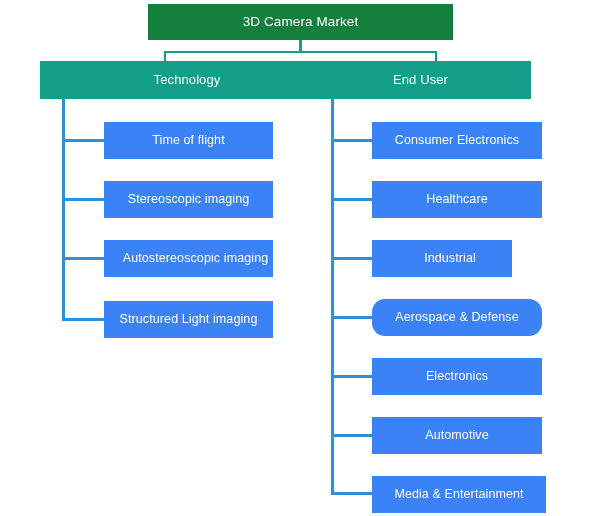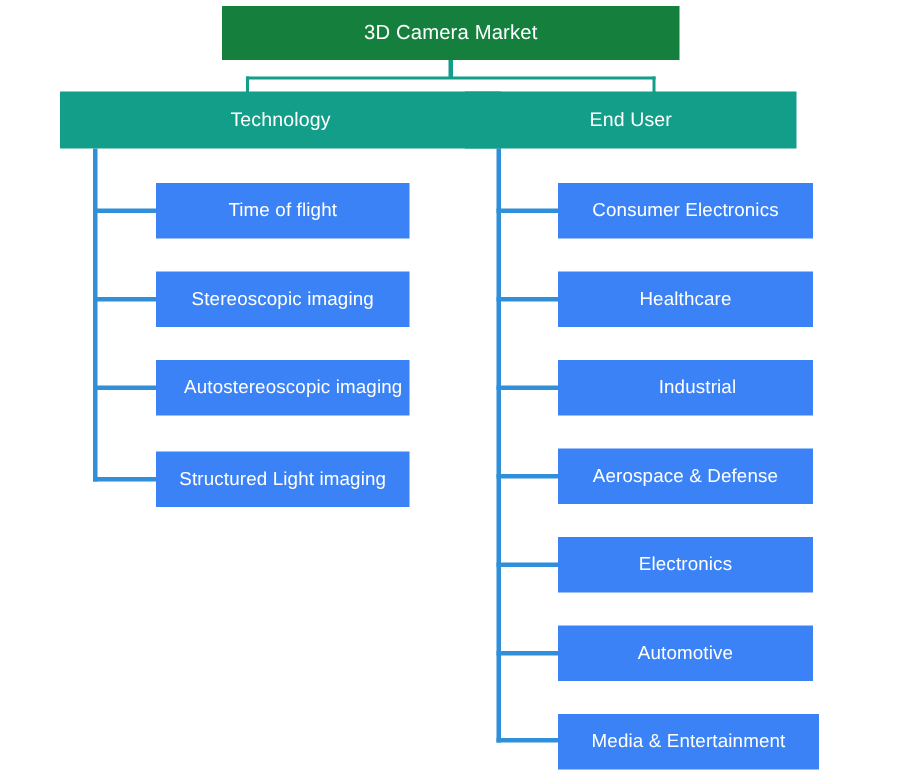--- a/index.html
+++ b/index.html
@@ -113,25 +113,25 @@
   <div class="connector conn-blue" style="left:331px; top:492px; width:41px; height:3px;"></div>
 
   <div class="node node-leaf" style="left:372px; top:122px; width:170px; height:37px;">
     <span>Consumer Electronics</span>
   </div>
 
   <div class="node node-leaf" style="left:372px; top:181px; width:170px; height:37px;">
     <span>Healthcare</span>
   </div>
 
-  <div class="node node-leaf" style="left:372px; top:240px; width:170px; height:37px;padding-left:16px;">
+  <div class="node node-leaf" style="left:372px; top:240px; width:140px; height:37px;padding-left:16px;">
     <span>Industrial</span>
   </div>
 
-  <div class="node node-leaf" style="left:372px; top:299px; width:170px; height:37px;">
+  <div class="node node-leaf" style="left:372px; top:299px; width:170px; height:37px;border-radius:13px;">
     <span>Aerospace &amp; Defense</span>
   </div>
 
   <div class="node node-leaf" style="left:372px; top:358px; width:170px; height:37px;">
     <span>Electronics</span>
   </div>
 
   <div class="node node-leaf" style="left:372px; top:417px; width:170px; height:37px;text-align:center;">
     <span>Automotive</span>
   </div>

